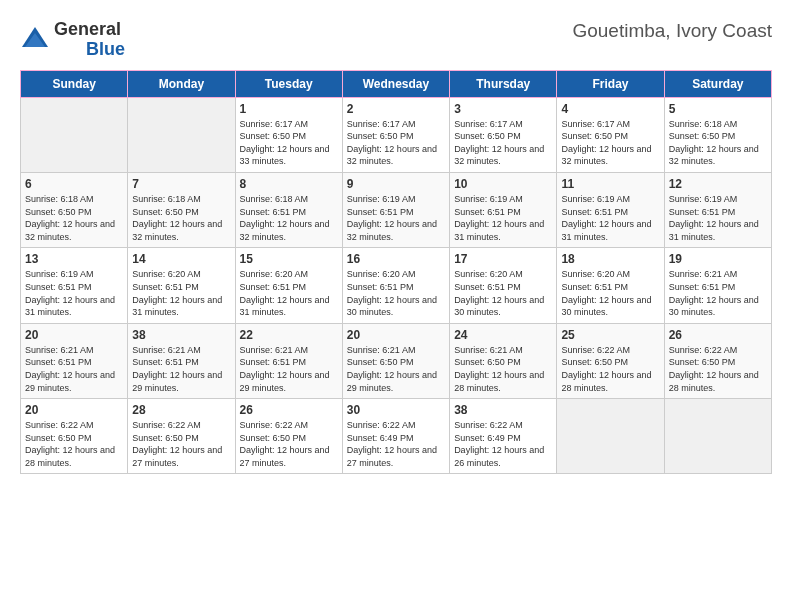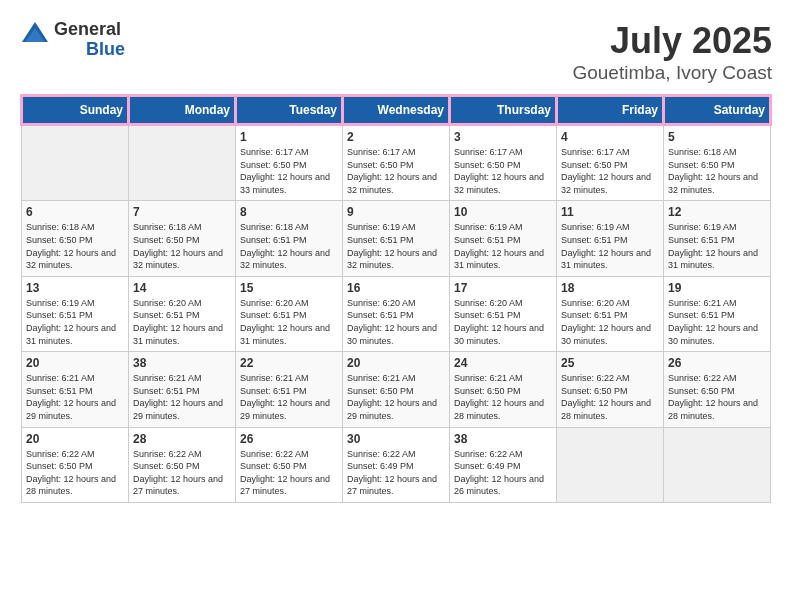--- a/index.html
+++ b/index.html
@@ -11,21 +11,21 @@
       padding: 20px;
     }
     .header {
       display: flex;
       justify-content: space-between;
       align-items: flex-start;
       margin-bottom: 10px;
     }
     .logo {
       display: flex;
-      align-items: flex-start;
+      align-items: center;
     }
     .logo-text {
       display: flex;
       flex-direction: column;
       line-height: 1.1;
     }
     .logo-general {
       font-size: 18px;
       font-weight: bold;
       color: #333;
@@ -55,23 +55,23 @@
     }
     .calendar {
       width: 100%;
       border-collapse: collapse;
       font-size: 10px;
     }
     .calendar thead tr th {
       background-color: #1a5fa8;
       color: #fff;
       padding: 6px 4px;
-      text-align: right;
+      text-align: center;
       font-size: 12px;
-      border: 3px solid #f9a8d4;
+      border: 1px solid #f9a8d4;
     }
     .calendar tbody tr td {
       border: 1px solid #ccc;
       vertical-align: top;
       padding: 4px;
       width: calc(100% / 7);
       min-height: 80px;
       background: #fff;
     }
     .calendar tbody tr:nth-child(even) td {
@@ -100,21 +100,20 @@
     <svg class="logo-icon" viewBox="0 0 30 30" xmlns="http://www.w3.org/2000/svg">
       <polygon points="15,2 28,22 2,22" fill="#1a5fa8"></polygon>
       <polygon points="15,8 25,22 5,22" fill="#4a90d9" opacity="0.5"></polygon>
     </svg>
     <div class="logo-text">
       <span class="logo-general">General</span>
       <span class="logo-blue">Blue</span>
     </div>
   </div>
   <div class="title-block">
-    <div class="month-title">July 2025</div>
     <div class="subtitle">Gouetimba, Ivory Coast</div>
   </div>
 </div>
 
 <table class="calendar">
   <thead>
     <tr>
     <th>Sunday</th>
         <th>Monday</th>
         <th>Tuesday</th>

